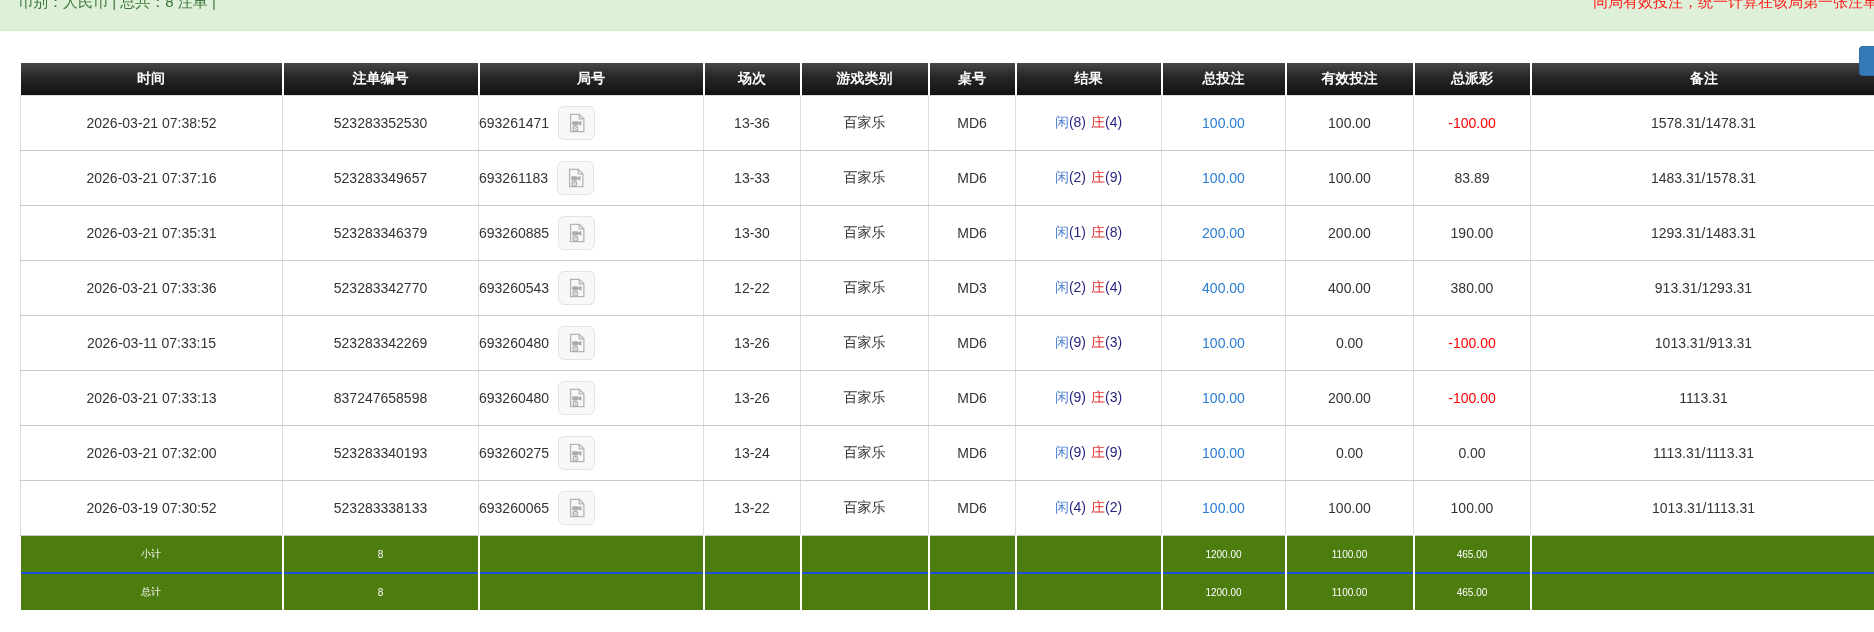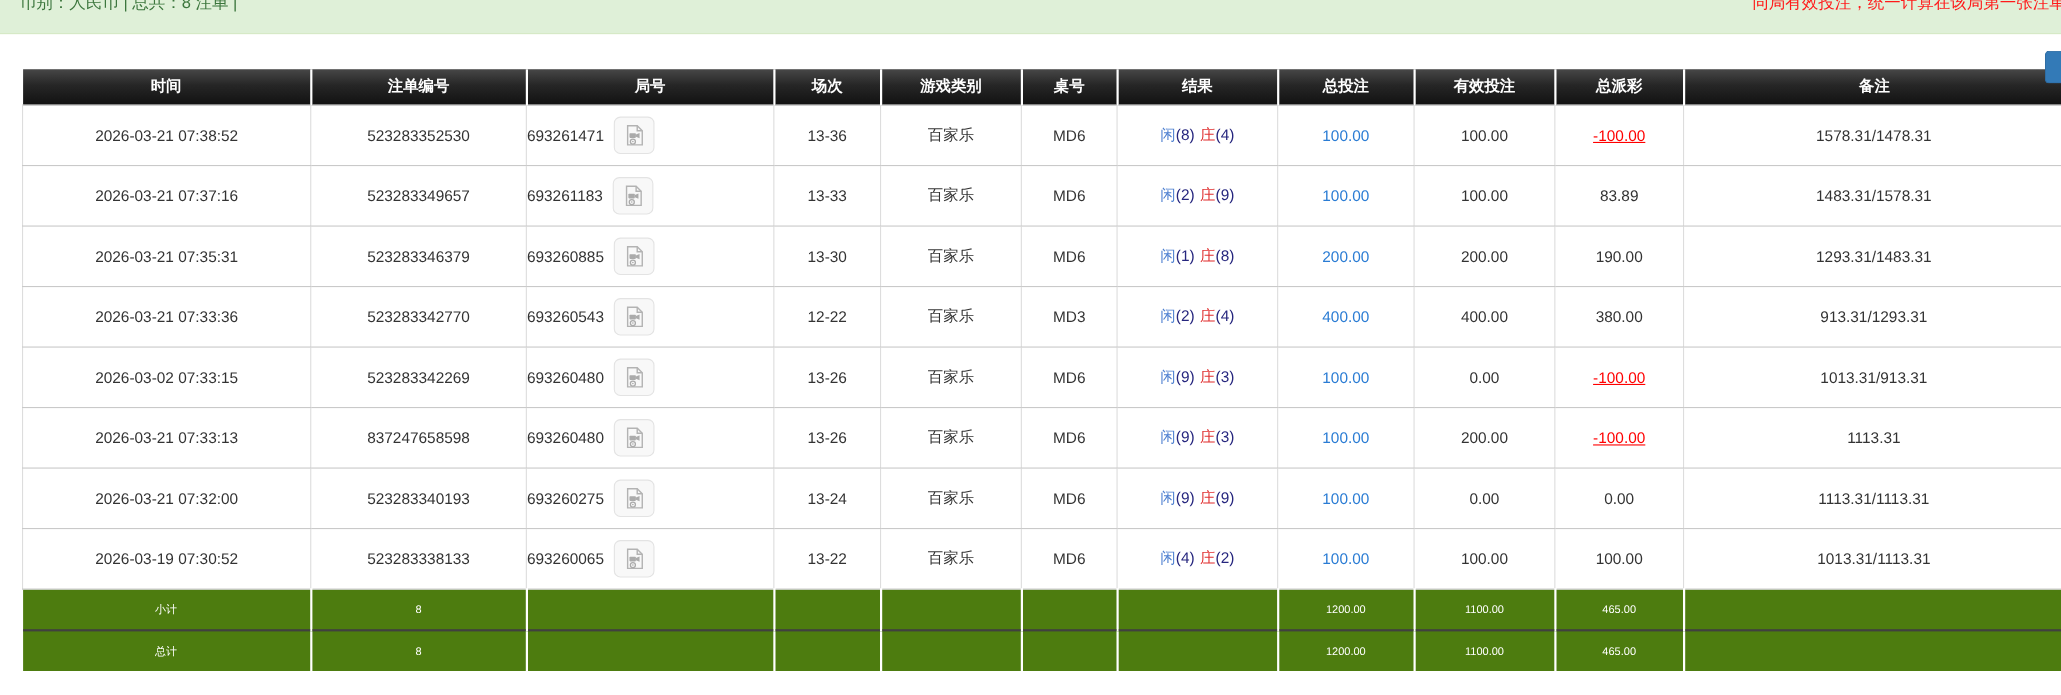--- a/index.html
+++ b/index.html
@@ -39,27 +39,27 @@
   .video-btn{
     width:37px;height:34px;background:#f8f8f8;border:1px solid #e3e3e3;
     border-radius:6px;display:inline-flex;align-items:center;justify-content:center;
     cursor:pointer;padding:0;
   }
   .xian{color:#4d7fd0;}
   .zhuang{color:#e03030;}
   .rnum{color:#26267e;}
   .rgroup{margin-right:5px;}
   a.bet-link{color:#2a7cd4;text-decoration:none;cursor:pointer;}
-  .payout.neg{color:#ff0000;text-decoration:underline;}
+  .payout.neg{color:#ff0000;}
   tr.footer td{
     background:#4d7c0f;color:#fff;height:36px;font-size:10px;
     border:none;border-left:2px solid #fff;
   }
   tr.footer td:first-child{border-left:none;}
-  tr.footer.total td{border-top:2px solid #404040;}
+  tr.footer.total td{border-top:2px solid #1d4ed8;}
 </style>
 </head>
 <body>
 
 <div class="alert-bar">
   <span class="alert-left">币别：人民币 | 总共：8 注单 |</span>
   <span class="alert-right">同局有效投注，统一计算在该局第一张注单内</span>
 </div>
 
 <div class="edge-btn"></div>
@@ -208,21 +208,21 @@
     <td>
       <span class="rgroup"><span class="xian">闲</span><span class="rnum">(2)</span></span><span><span class="zhuang">庄</span><span class="rnum">(4)</span></span>
     </td>
     <td><a class="bet-link">400.00</a></td>
     <td><span>400.00</span></td>
     <td><span class="payout">380.00</span></td>
     <td><span>913.31/1293.31</span></td>
   </tr>
 
   <tr>
-    <td><span>2026-03-02 07:33:15</span></td>
+    <td><span>2026-03-11 07:33:15</span></td>
     <td><span>523283342269</span></td>
     <td>
       <div class="round-wrap">
         <span>693260480</span>
         <button class="video-btn" type="button">
           <svg width="22" height="22" viewBox="0 0 24 24" fill="none">
             <path d="M5 2.5 H14.5 L19.5 7.5 V21.5 H5 Z" stroke="#b3b3b3" stroke-width="1.4"></path>
             <path d="M14.5 2.5 V7.5 H19.5" stroke="#b3b3b3" stroke-width="1.4"></path>
             <rect x="6.8" y="10" width="6.4" height="4.6" rx="0.8" fill="#ababab"></rect>
             <path d="M13.2 11.2 L16.8 9.7 V14.9 L13.2 13.4 Z" fill="#ababab"></path>

